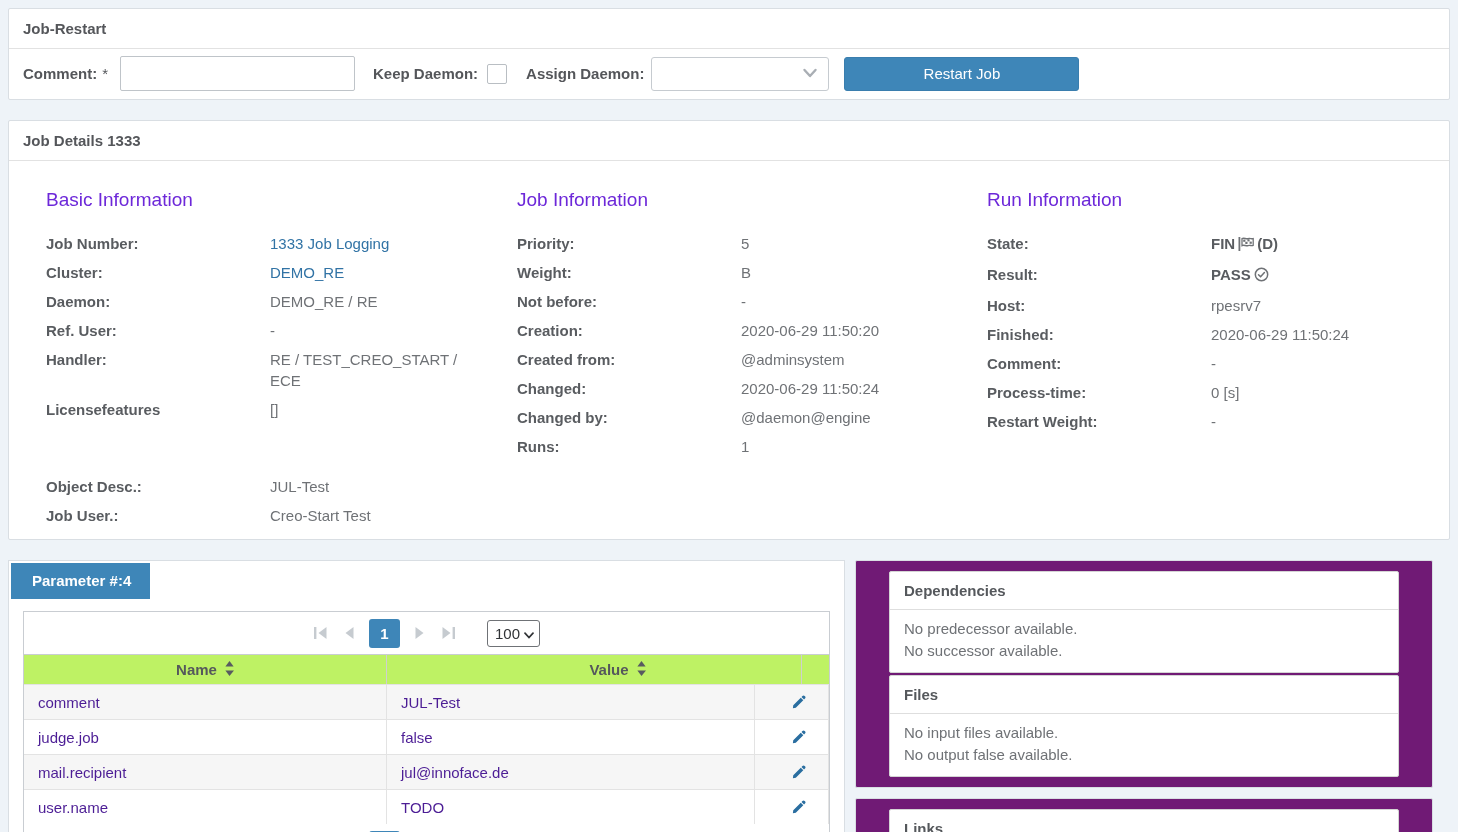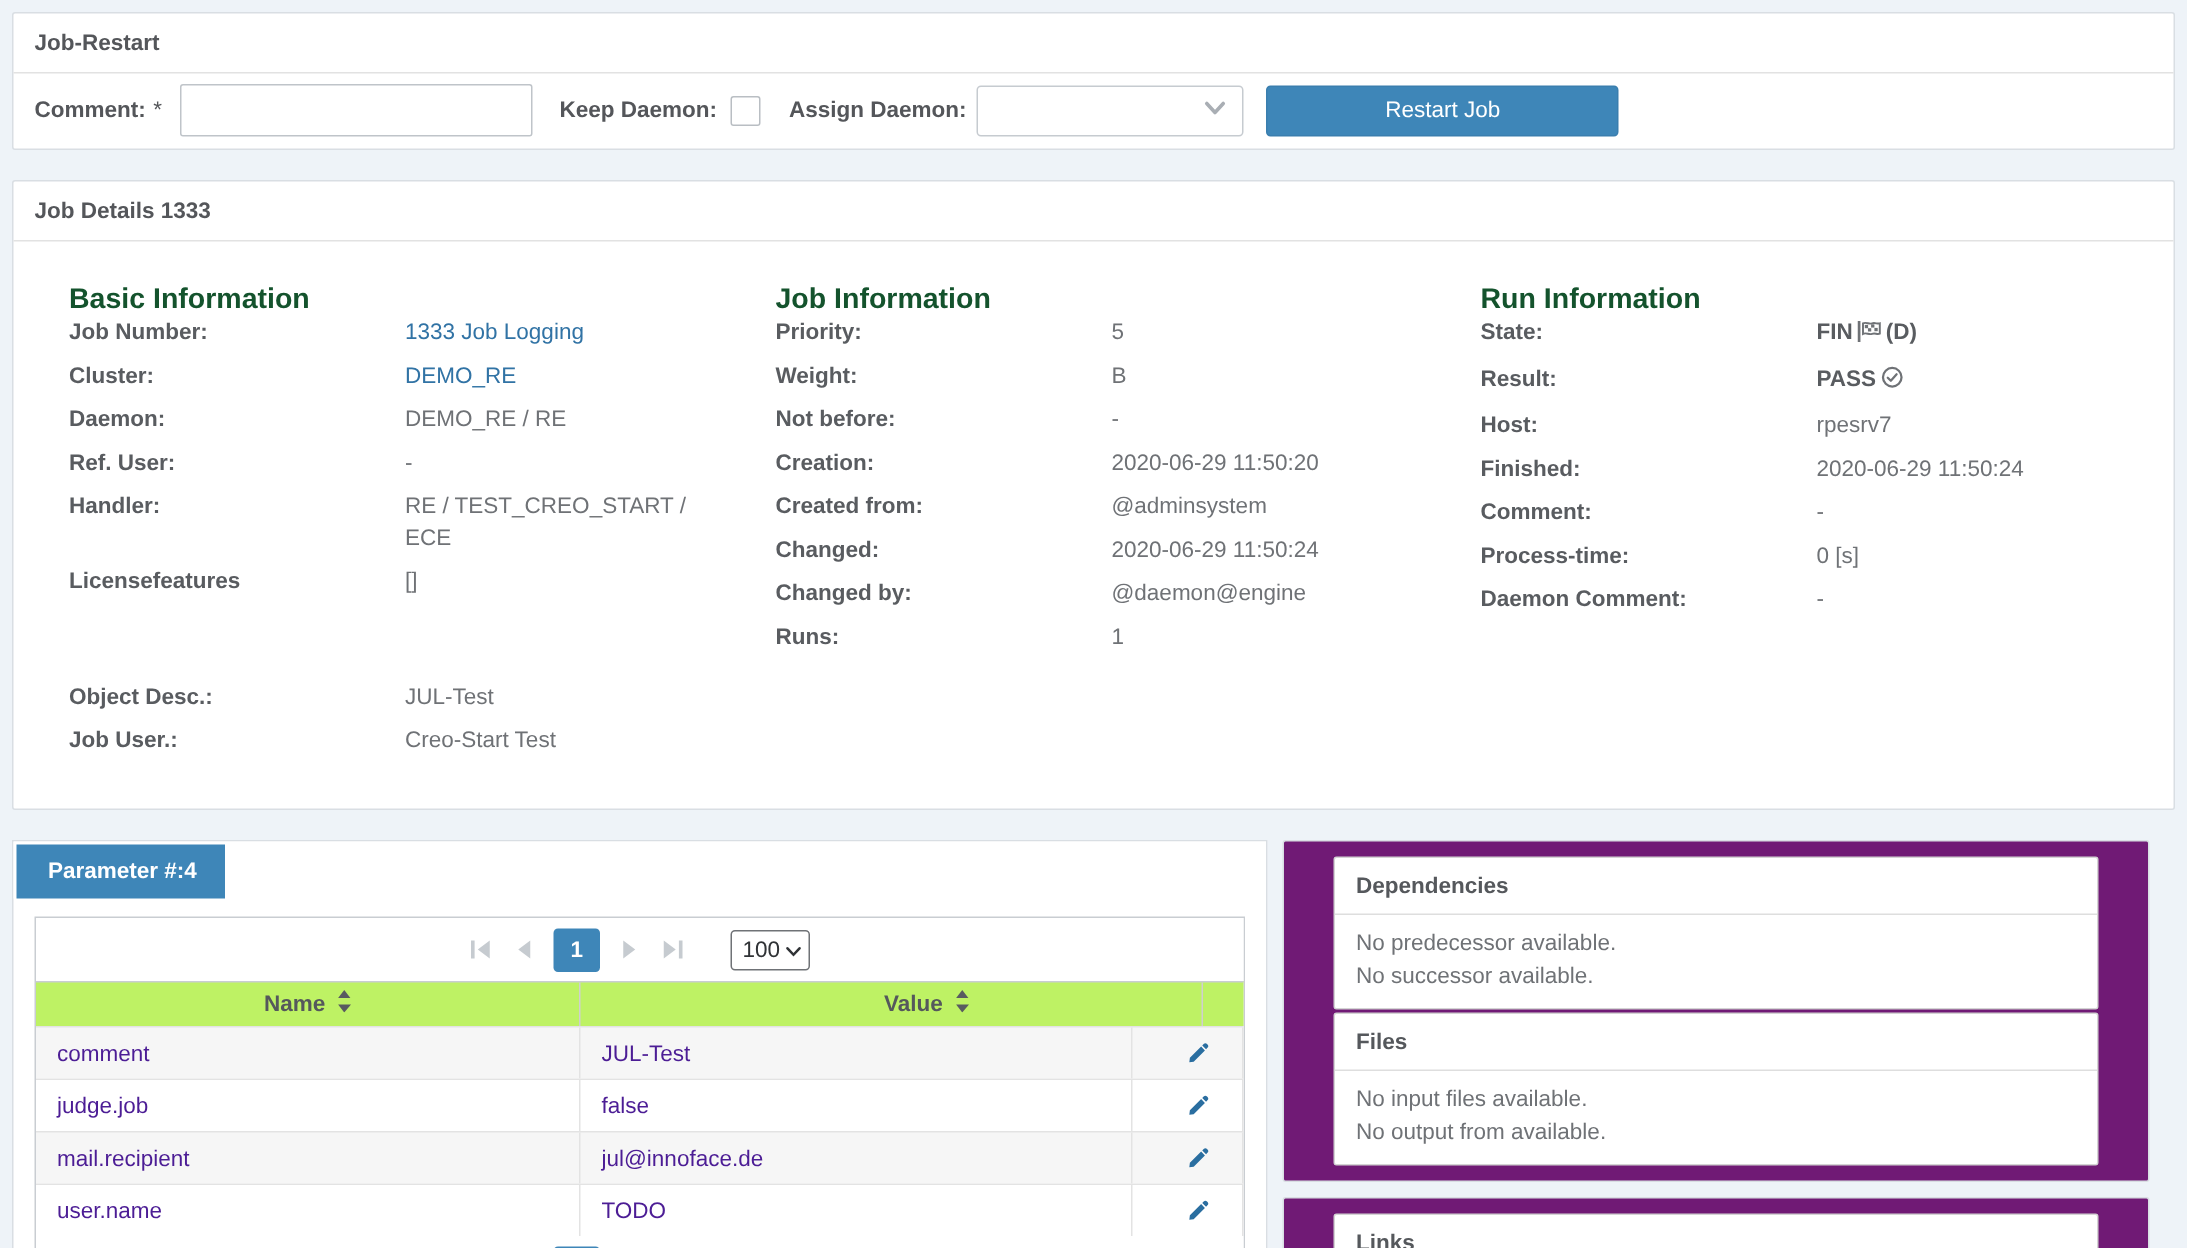--- a/index.html
+++ b/index.html
@@ -63,21 +63,22 @@
     cursor: pointer;
   }
   
   #job-details { margin-bottom: 20px; height: 420px; }
   .details-body {
     display: grid;
     grid-template-columns: 471px 470px 1fr;
     padding: 28px 20px 0 37px;
   }
   .col-heading {
-    font-size: 19px; font-weight: bold; color: #14532d;
+    font-size: 19px; font-weight: normal; color: #6d28d9;
+    margin-bottom: 22px;
   }
   .def-row { display: grid; grid-template-columns: 224px 1fr; margin-bottom: 8px; padding-right: 30px; }
   .def-label { font-weight: bold; color: #595c60; line-height: 21px; }
   .def-value { color: #6f7276; line-height: 21px; }
   .def-value.bold { font-weight: bold; color: #595c60; }
   .link { color: #3173a5; cursor: pointer; }
   .spacer-48 { height: 48px; }
   .inline-icon { vertical-align: -2px; margin: 0 3px; }
   
   .bottom-row { display: flex; gap: 10px; align-items: flex-start; }
@@ -288,21 +289,21 @@
       </div>
       <div class="def-row">
         <span class="def-label">Comment:</span>
         <span class="def-value">-</span>
       </div>
       <div class="def-row">
         <span class="def-label">Process-time:</span>
         <span class="def-value">0 [s]</span>
       </div>
       <div class="def-row">
-        <span class="def-label">Daemon Comment:</span>
+        <span class="def-label">Restart Weight:</span>
         <span class="def-value">-</span>
       </div>
     </div>
 
   </div>
 </div>
 
 <div class="bottom-row">
 
   <div id="param-panel">
@@ -431,21 +432,21 @@
         <div class="card-header">Dependencies</div>
         <div class="card-body">
           <div>No predecessor available.</div>
           <div>No successor available.</div>
         </div>
       </div>
       <div class="card">
         <div class="card-header">Files</div>
         <div class="card-body">
           <div>No input files available.</div>
-          <div>No output from available.</div>
+          <div>No output false available.</div>
         </div>
       </div>
     </div>
 
     <div class="outer-box" id="links-box">
       <div class="card">
         <div class="card-header">Links</div>
 
       </div>
     </div>

